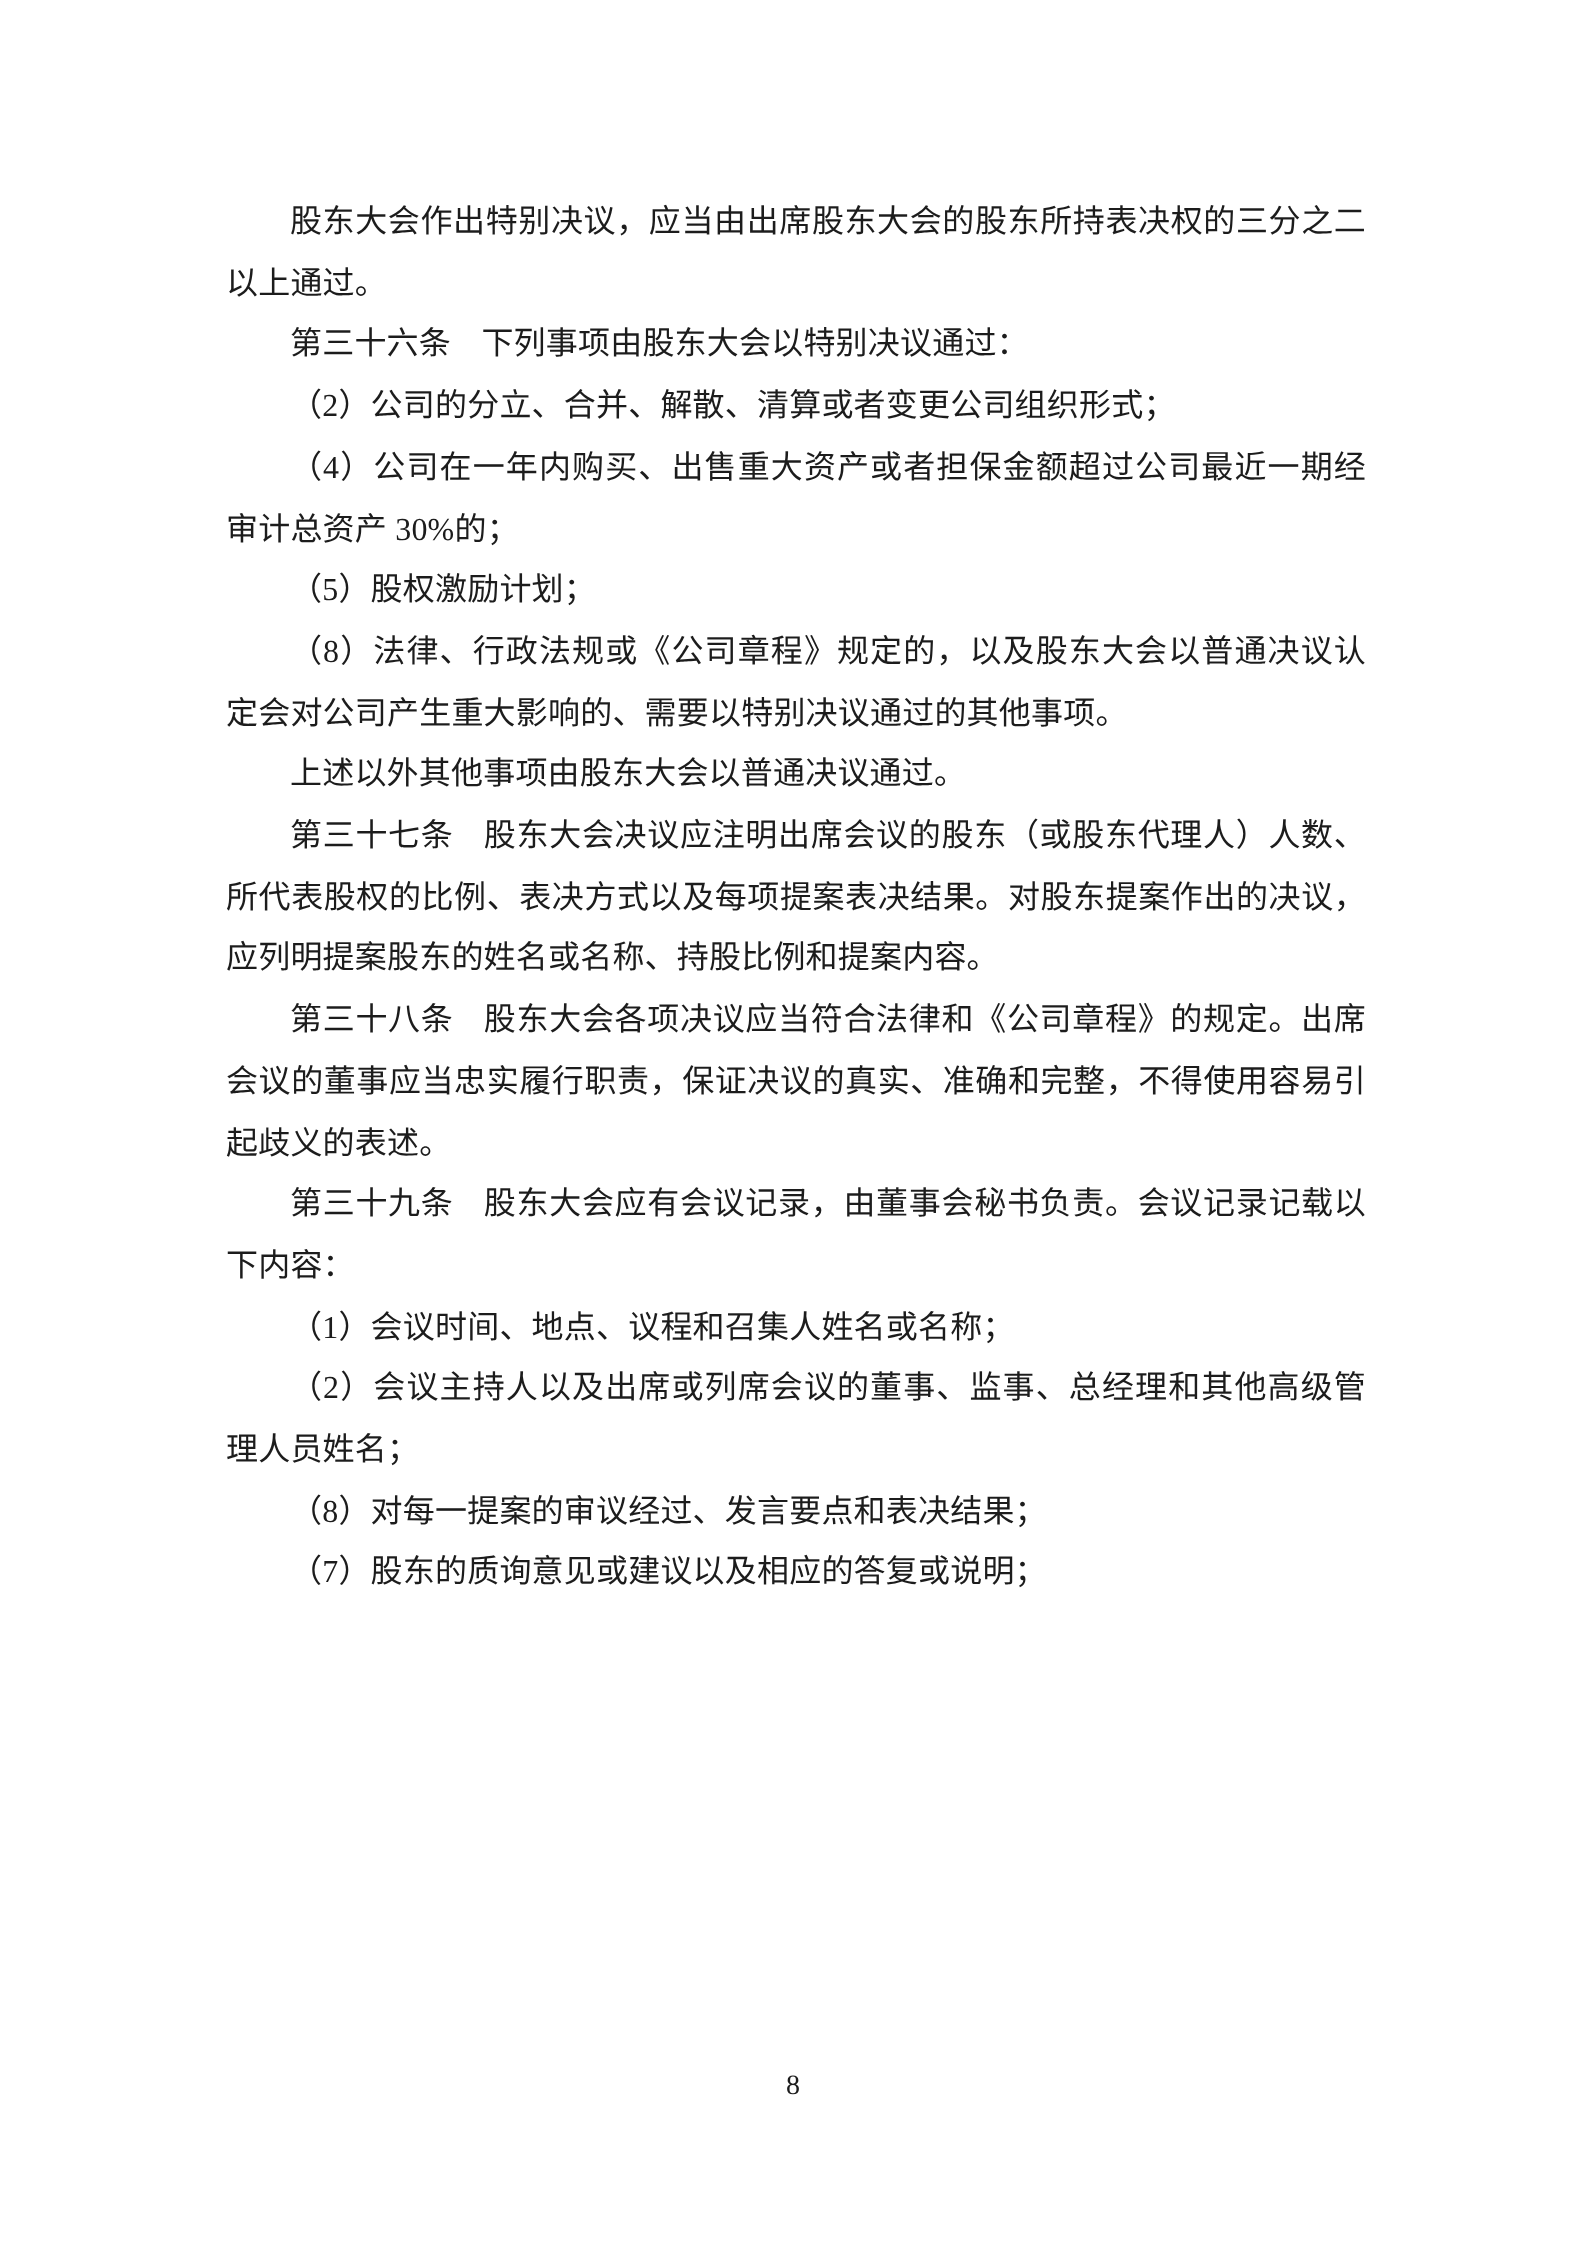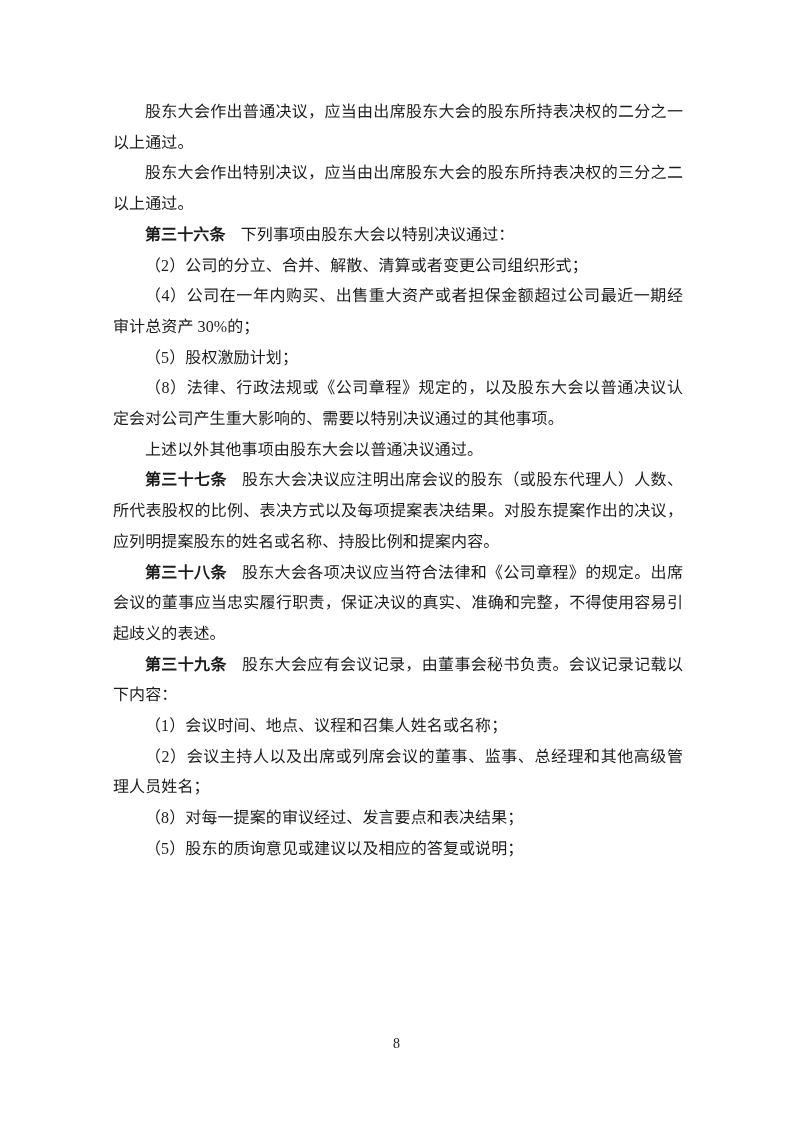--- a/index.html
+++ b/index.html
@@ -28,40 +28,39 @@
     padding: 0;
     font-size: 16px;
     line-height: 30.7px;
     text-indent: 2em;
     text-align: justify;
     text-justify: inter-ideograph;
     word-break: break-all;
     letter-spacing: 0.1px;
   }
   .para .term {
-    font-weight: 700;
+    font-weight: 400;
     margin-right: 0.95em;
   }
   .footer {
     position: absolute;
     top: 1034px;
     left: 0;
     width: 100%;
     text-align: center;
     font-size: 14px;
     line-height: 20px;
     color: #1c1c1c;
   }
 </style>
 </head>
 <body>
 
 <div class="page">
   <div class="doc-body">
-  <p class="para"><span>股东大会作出普通决议，应当由出席股东大会的股东所持表决权的二分之一以上通过。</span></p>
 
   <p class="para"><span>股东大会作出特别决议，应当由出席股东大会的股东所持表决权的三分之二以上通过。</span></p>
 
   <p class="para"><b class="term">第三十六条</b><span>下列事项由股东大会以特别决议通过：</span></p>
 
 
   <p class="para"><span>（2）公司的分立、合并、解散、清算或者变更公司组织形式；</span></p>
 
 
   <p class="para"><span>（4）公司在一年内购买、出售重大资产或者担保金额超过公司最近一期经审计总资产 30%的；</span></p>
@@ -78,18 +77,18 @@
 
   <p class="para"><b class="term">第三十九条</b><span>股东大会应有会议记录，由董事会秘书负责。会议记录记载以下内容：</span></p>
 
   <p class="para"><span>（1）会议时间、地点、议程和召集人姓名或名称；</span></p>
 
   <p class="para"><span>（2）会议主持人以及出席或列席会议的董事、监事、总经理和其他高级管理人员姓名；</span></p>
 
 
   <p class="para"><span>（8）对每一提案的审议经过、发言要点和表决结果；</span></p>
 
-  <p class="para"><span>（5）股东的质询意见或建议以及相应的答复或说明；</span></p>
+  <p class="para"><span>（7）股东的质询意见或建议以及相应的答复或说明；</span></p>
 </div>
   <div class="footer">
     <span>8</span>
   </div>
 </div>
 
 </body></html>

